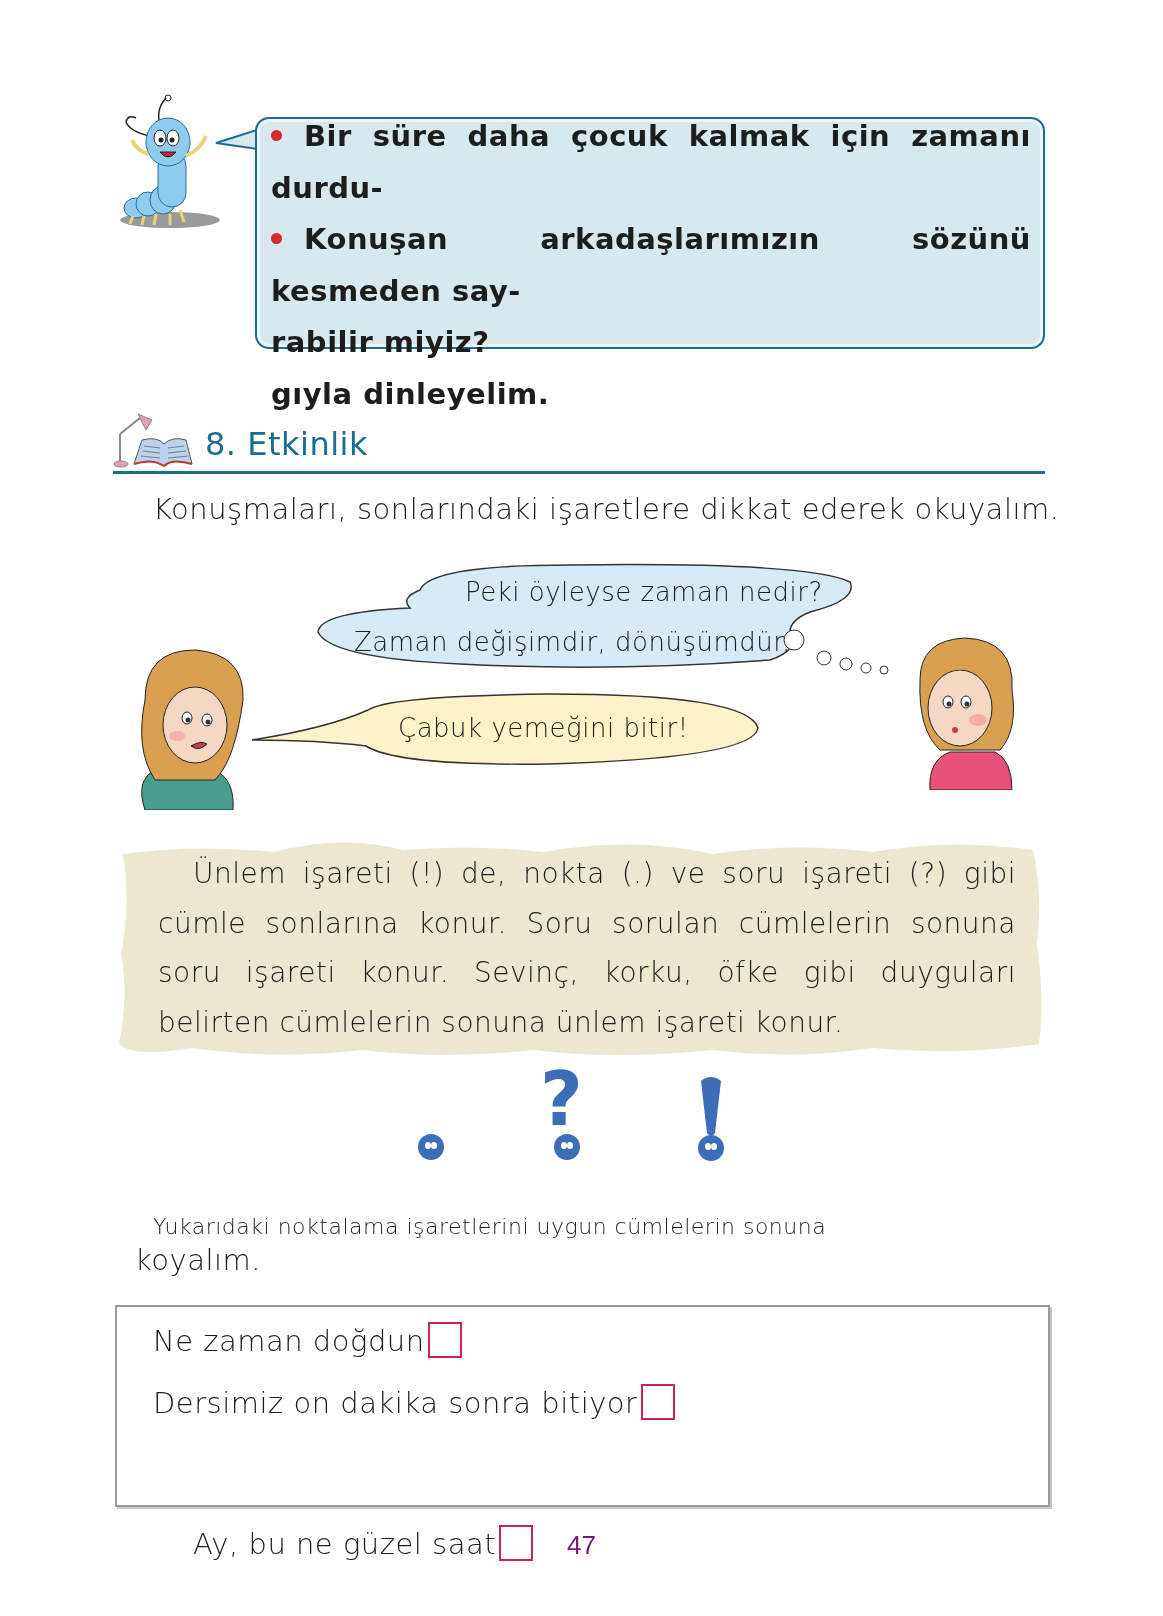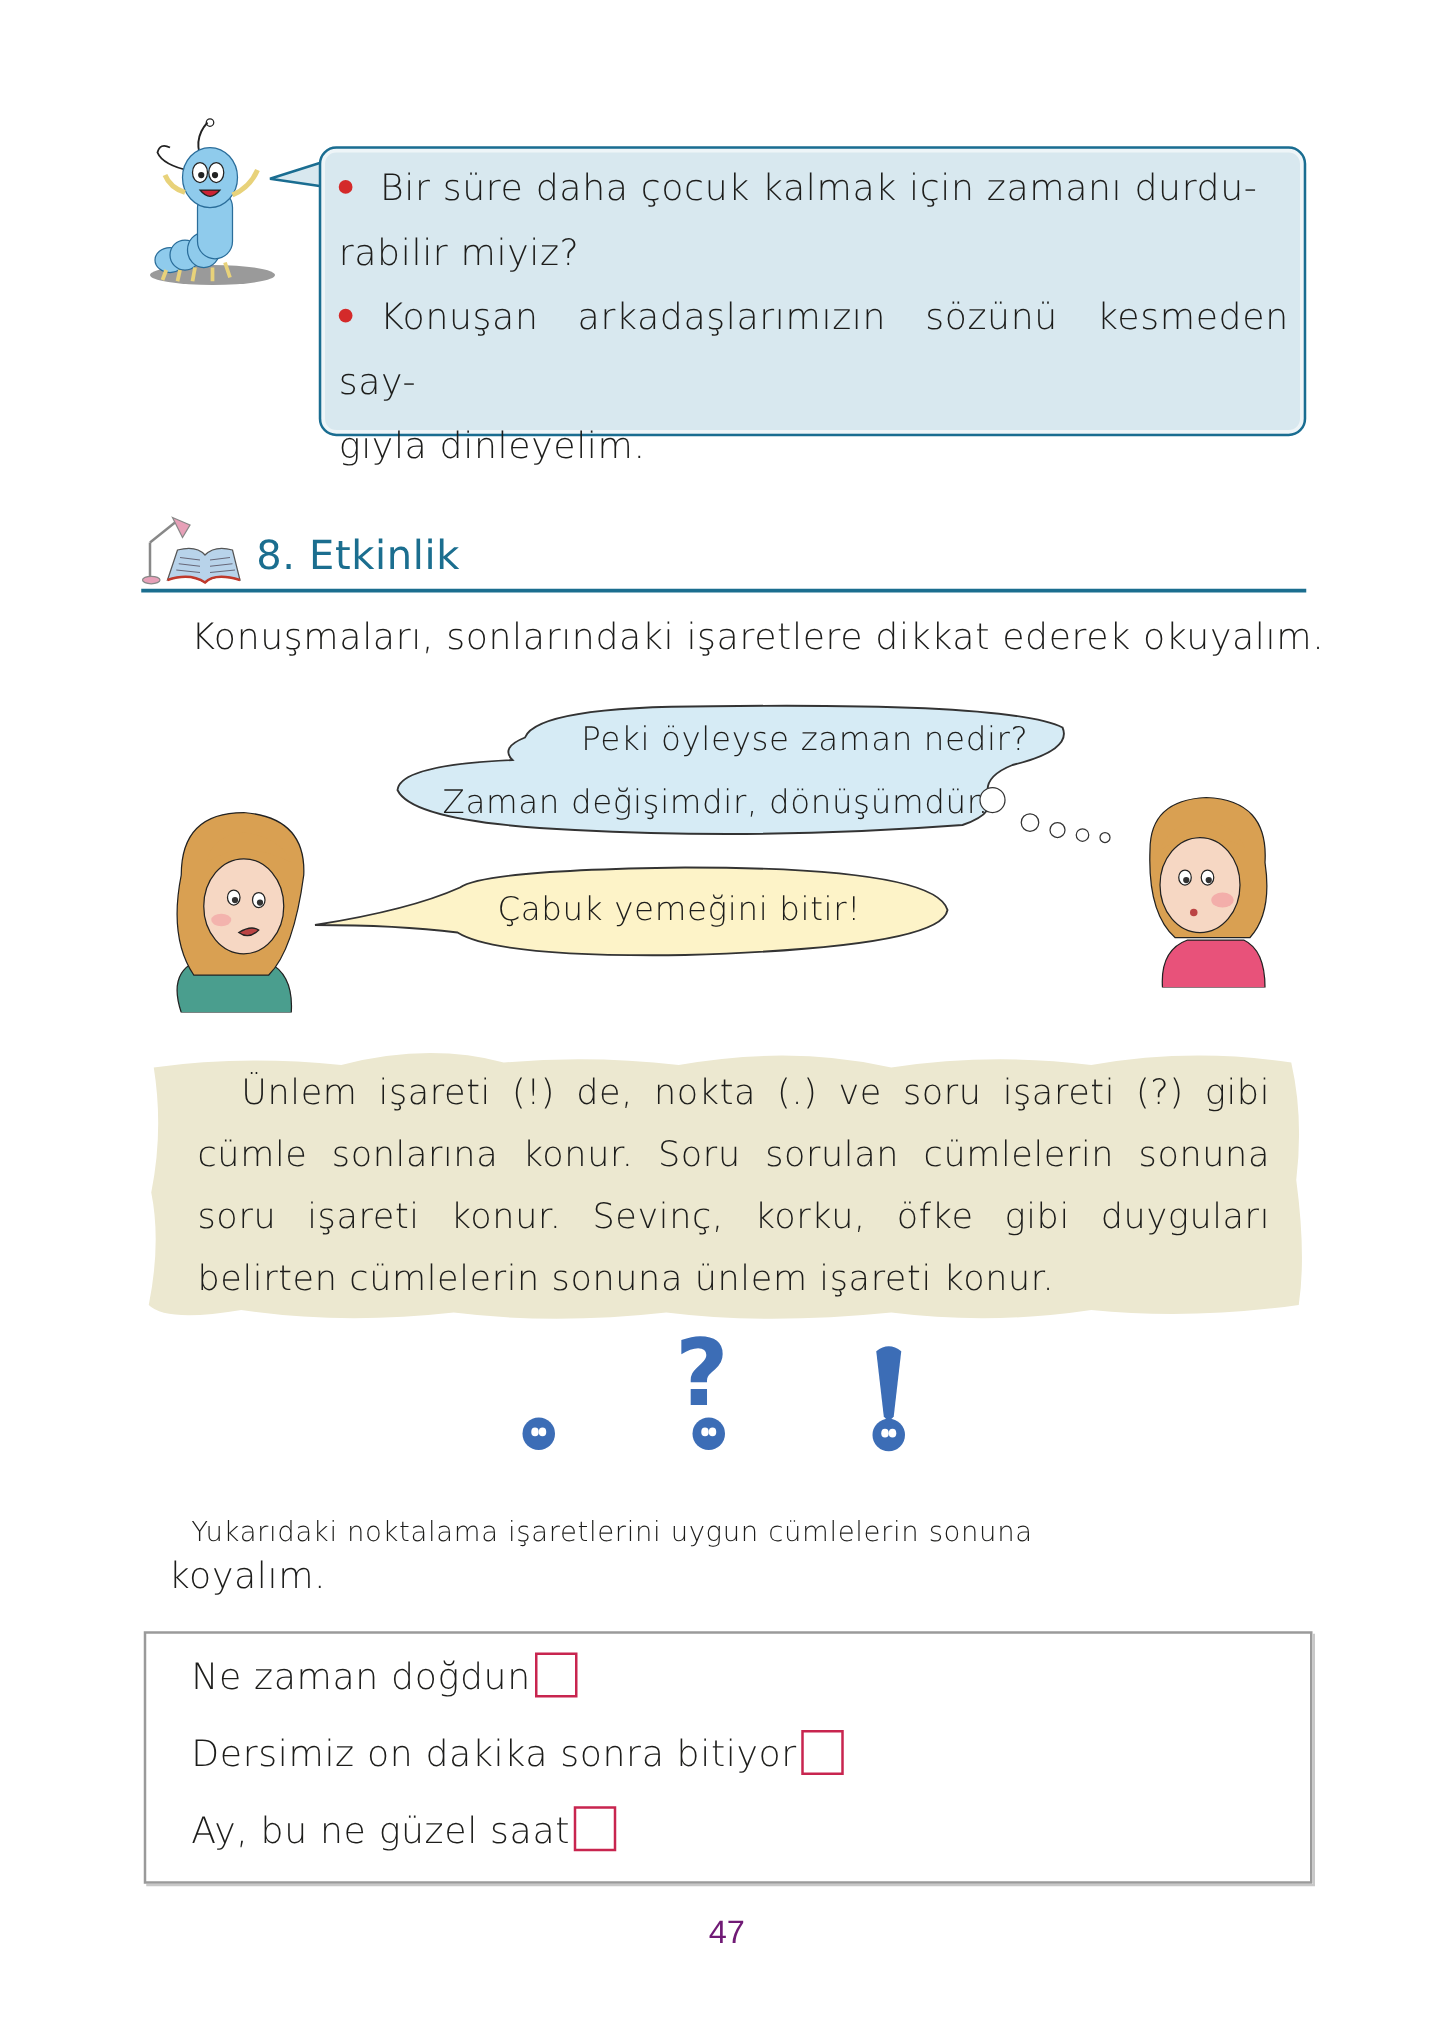--- a/index.html
+++ b/index.html
@@ -5,22 +5,22 @@
   html, body { margin: 0; padding: 0; background: #ffffff; }
   body { width: 1163px; height: 1616px; position: relative; overflow: hidden;
          font-family: "DejaVu Sans", sans-serif; color: #1d1d1b; }
   .abs { position: absolute; }
   .txt { font-family: "DejaVu Sans", sans-serif; font-weight: 300; letter-spacing: 0.5px; }
 
   
   .callout { left: 255px; top: 117px; width: 790px; height: 232px;
              background: #d8e8ef; border: 2px solid #1a6d91; border-radius: 14px;
              box-shadow: inset 0 0 0 3px #eef5f8; box-sizing: border-box; }
-  .callout-text { left: 271px; top: 125px; width: 760px; font-size: 29px; line-height: 51.5px;
-                  text-align: justify; }
+  .callout-text { left: 271px; top: 111px; width: 760px; font-size: 29px; line-height: 51.5px;
+                  text-align: justify; font-weight: bold; }
   .bullet { display: inline-block; width: 11px; height: 11px; border-radius: 50%;
             background: #d42a2a; margin-right: 22px; vertical-align: middle; position: relative; top: -3px; }
 
   
   .heading { left: 205px; top: 425px; font-size: 32px; color: #1b6e8f; font-weight: 400; }
   .heading-rule { left: 113px; top: 471px; width: 932px; height: 3px; background: #1b6e8f; }
   .instruction { left: 153px; top: 492px; font-size: 29px; }
   .bubble-line { font-size: 26px; position: absolute; white-space: nowrap; }
 
   
@@ -78,22 +78,22 @@
     </g>
   </svg>
 </div>
 
 <svg class="abs" style="left:212px; top:125px;" width="50" height="40">
   <path d="M45 5 L4 18 L45 24" fill="#d8e8ef" stroke="#1a6d91" stroke-width="2"></path>
 </svg>
 <div class="abs callout"></div>
 <div class="abs callout-text txt">
   <div><span class="bullet"></span><span>Bir süre daha çocuk kalmak için zamanı durdu-</span></div>
+  <div><span class="bullet"></span><span>Konuşan arkadaşlarımızın sözünü kesmeden say-</span></div>
   <div>rabilir miyiz?</div>
-  <div><span class="bullet"></span><span>Konuşan arkadaşlarımızın sözünü kesmeden say-</span></div>
   <div>gıyla dinleyelim.</div>
 </div>
 
 <div class="abs" style="left:112px; top:412px; width:85px; height:58px;">
   <svg width="85" height="58" viewBox="0 0 85 58">
     <line x1="8" y1="50" x2="8" y2="22" stroke="#888" stroke-width="2"></line>
     <line x1="8" y1="22" x2="28" y2="6" stroke="#888" stroke-width="2"></line>
     <path d="M26 2 L40 8 L34 18 Z" fill="#e7a0b8" stroke="#888"></path>
     <ellipse cx="9" cy="52" rx="7" ry="3" fill="#e7a0b8" stroke="#888"></ellipse>
     <path d="M22 52 L30 28 Q45 24 52 32 Q60 24 74 28 L80 52 Q60 46 52 54 Q40 46 22 52 Z" fill="#b8d3ea" stroke="#555"></path>
@@ -184,18 +184,18 @@
 
 <div class="abs answer-box"></div>
 <div class="answer-line txt" style="top:1322px;">
   <span>Ne zaman doğdun</span>
   <span class="answer-square"></span>
 </div>
 <div class="answer-line txt" style="top:1384px;">
   <span>Dersimiz on dakika sonra bitiyor</span>
   <span class="answer-square"></span>
 </div>
-<div class="answer-line txt" style="top:1445px;">
+<div class="answer-line txt" style="top:1525px;margin-left:40px;">
   <span>Ay, bu ne güzel saat</span>
   <span class="answer-square"></span>
 </div>
 
 <div class="abs page-num">47</div>
 
 </body></html>

